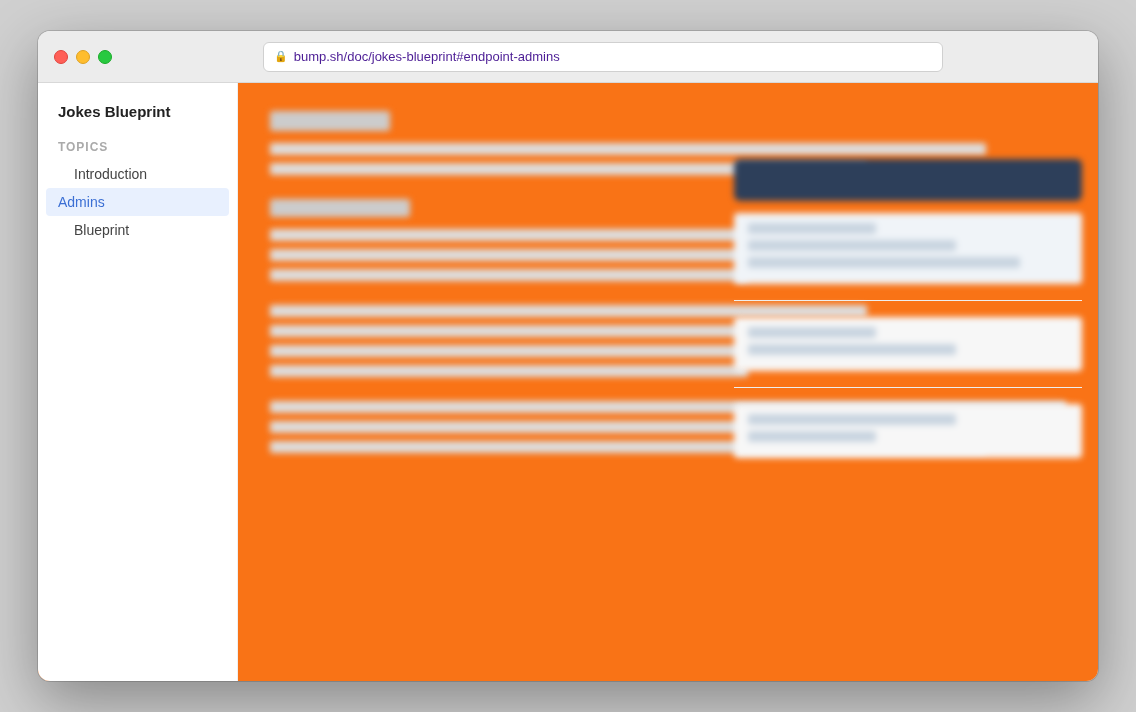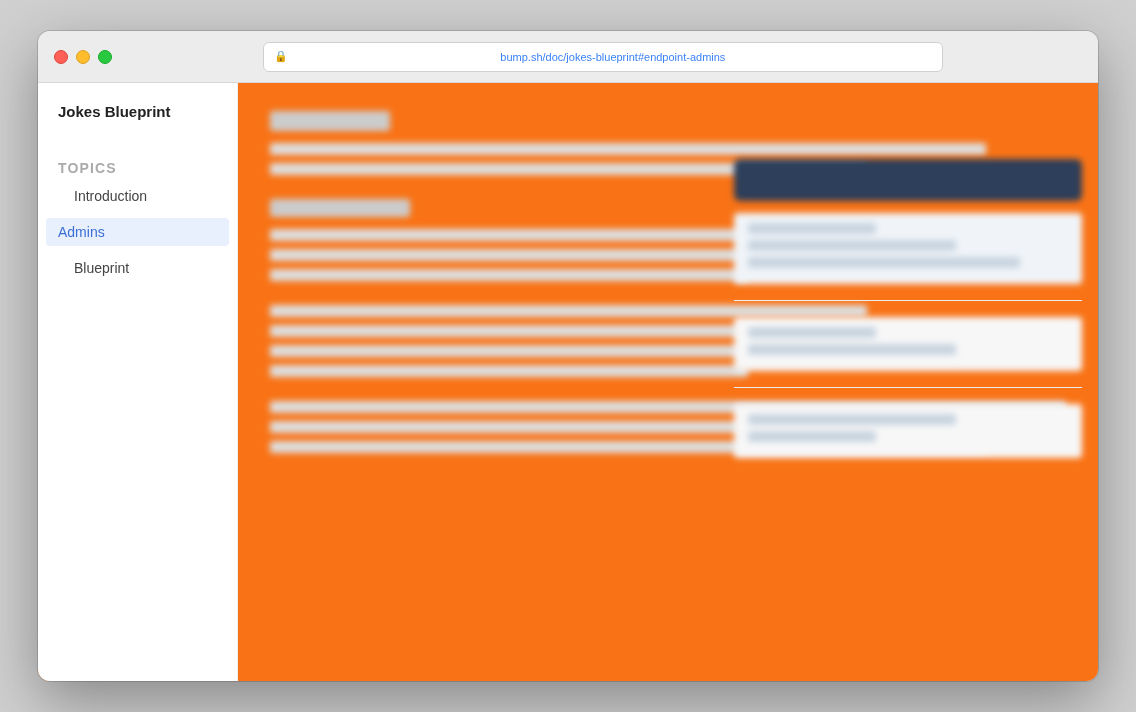--- a/index.html
+++ b/index.html
@@ -65,24 +65,23 @@
       max-width: 680px;
       margin: 0 auto;
     }
 
     .lock-icon {
       color: #888;
       font-size: 11px;
     }
 
     .address-text {
-      font-size: 11px;
-      color: #3b82f6;
+      font-size: 13px;
+      color: #4c1d95;
       flex: 1;
-      text-align: center;
     }
 
     .browser-content {
       flex: 1;
       display: flex;
       background: #f97316;
       overflow: hidden;
     }
 
     .sidebar {
@@ -95,44 +94,44 @@
     }
 
     .sidebar-title {
       font-size: 15px;
       font-weight: 600;
       color: #222;
       padding: 0 20px 16px 20px;
     }
 
     .sidebar-section-label {
-      font-size: 14px;
+      font-size: 12px;
       font-weight: 600;
       color: #aaa;
       text-transform: uppercase;
       letter-spacing: 0.08em;
       padding: 0 20px 6px 20px;
-      margin-top: 24px;
+      margin-top: 4px;
     }
 
     .sidebar-item {
       display: flex;
       align-items: center;
       padding: 6px 36px;
       font-size: 14px;
       color: #444;
       cursor: pointer;
     }
 
     .sidebar-item.active {
       background: #e8f0fe;
       color: #3b6fd4;
       font-weight: 500;
       border-radius: 4px;
-      margin: 8px 8px;
+      margin: 0 8px;
       padding: 6px 12px;
     }
 
     .main-content {
       flex: 1;
       padding: 28px 32px;
       overflow-y: auto;
       position: relative;
     }
 

